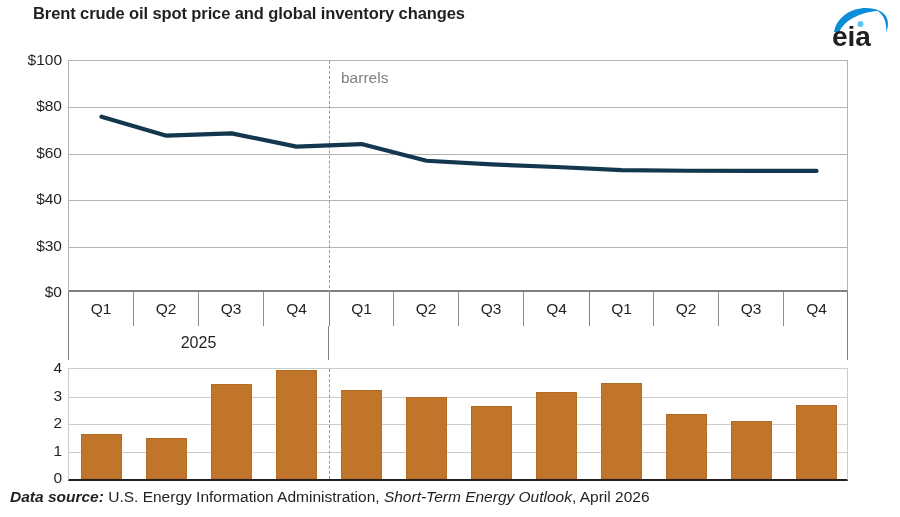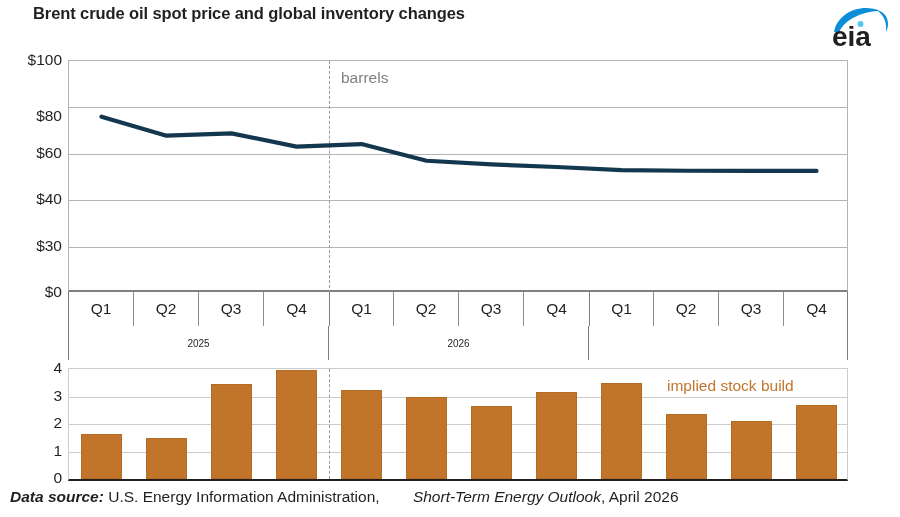--- a/index.html
+++ b/index.html
@@ -81,21 +81,21 @@
   }
   .q-cell {
     position: absolute; top: 0; height: 34px;
     font-size: 15.5px; color: #231f20;
     display: flex; align-items: center; justify-content: center;
     border-right: 1px solid #8c8c8c;
   }
   .q-cell.last-of-year { border-right: none; }
   .y-cell {
     position: absolute; top: 34px; height: 34px;
-    font-size: 10px; color: #231f20;
+    font-size: 16px; color: #231f20;
     display: flex; align-items: center; justify-content: center;
     border-right: 1.2px solid #7f7f7f;
   }
   .y-cell.lastyear { border-right: none; }
 
   
   .bar-chart {
     position: absolute;
     left: 68px; top: 368px;
     width: 780px; height: 113px;
@@ -124,39 +124,39 @@
     position: absolute; left: 667px; top: 377px;
     font-size: 15.5px; color: #c1752a;
   }
 
   
   .source {
     position: absolute; left: 10px; top: 488px;
     font-size: 15.5px; color: #231f20; white-space: nowrap;
   }
   .source b { font-weight: bold; font-style: italic; }
-  .source i { font-style: italic; margin-left: 29px; }
+  .source i { font-style: italic; }
 </style>
 </head>
 <body>
 
 <div id="root">
 
   <div class="title">Brent crude oil spot price and global inventory changes</div>
 
   <svg class="logo" viewBox="0 0 64 48">
     <path d="M6 30 C10 10, 34 1, 52 9 C38 9, 16 16, 11 31 Z" fill="#0a8ed9"></path>
     <path d="M52 9 C60 13, 62 22, 58 30 C59 21, 56 13, 50 9.5 Z" fill="#0a8ed9"></path>
     <circle cx="32.5" cy="22" r="3" fill="#5bc5f2"></circle>
     <text x="4" y="44" font-family="Liberation Sans, sans-serif" font-size="28" font-weight="600" fill="#231f20">eia</text>
   </svg>
 
   <div class="ylabels-top">
     <div class="ylabel-left" style="top:0px;">$100</div>
-    <div class="ylabel-left" style="top:46.4px;margin-top:10px;">$80</div>
+    <div class="ylabel-left" style="top:46.4px;">$80</div>
     <div class="ylabel-left" style="top:92.8px;">$60</div>
     <div class="ylabel-left" style="top:139.2px;">$40</div>
     <div class="ylabel-left" style="top:185.6px;">$30</div>
     <div class="ylabel-left" style="top:232px;">$0</div>
   </div>
 
   <div class="line-chart">
     <div class="gridline" style="top:46.4px;"></div>
     <div class="gridline" style="top:92.8px;"></div>
     <div class="gridline" style="top:139.2px;"></div>
@@ -179,21 +179,20 @@
     <div class="q-cell" style="left:260px;  width:65px; border-left:1.2px solid #7f7f7f;">Q1</div>
     <div class="q-cell" style="left:325px;  width:65px;">Q2</div>
     <div class="q-cell" style="left:390px;  width:65px;">Q3</div>
     <div class="q-cell last-of-year" style="left:455px; width:65px;">Q4</div>
     <div class="q-cell" style="left:520px;  width:65px; border-left:1.2px solid #7f7f7f;">Q1</div>
     <div class="q-cell" style="left:585px;  width:65px;">Q2</div>
     <div class="q-cell" style="left:650px;  width:65px;">Q3</div>
     <div class="q-cell last-of-year" style="left:715px; width:65px;">Q4</div>
 
     <div class="y-cell" style="left:0px;   width:260px;">2025</div>
-    <div class="y-cell" style="left:260px; width:260px;">2026</div>
   </div>
 
   <div class="ylabels-bot">
     <div class="ylabel-bot" style="top:0px;">4</div>
     <div class="ylabel-bot" style="top:27.5px;">3</div>
     <div class="ylabel-bot" style="top:55px;">2</div>
     <div class="ylabel-bot" style="top:82.5px;">1</div>
     <div class="ylabel-bot" style="top:110px;">0</div>
   </div>
 
@@ -211,17 +210,16 @@
         <div class="bar" style="left: 337.35px; width: 40.3px; height: 82.5px; background: rgb(193, 117, 42);"></div>
         <div class="bar" style="left: 402.35px; width: 40.3px; height: 72.88px; background: rgb(193, 117, 42);"></div>
         <div class="bar" style="left: 467.35px; width: 40.3px; height: 86.63px; background: rgb(193, 117, 42);"></div>
         <div class="bar" style="left: 532.35px; width: 40.3px; height: 96.25px; background: rgb(193, 117, 42);"></div>
         <div class="bar" style="left: 597.35px; width: 40.3px; height: 64.63px; background: rgb(193, 117, 42);"></div>
         <div class="bar" style="left: 662.35px; width: 40.3px; height: 57.75px; background: rgb(193, 117, 42);"></div>
         <div class="bar" style="left: 727.35px; width: 40.3px; height: 74.25px; background: rgb(193, 117, 42);"></div>
       </div>
   </div>
 
-  <div class="bar-series-label">implied stock build</div>
 
   <div class="source"><b>Data source:</b><span> U.S. Energy Information Administration, </span><i>Short-Term Energy Outlook</i><span>, April 2026</span></div>
 
 </div>
 
 </body></html>

